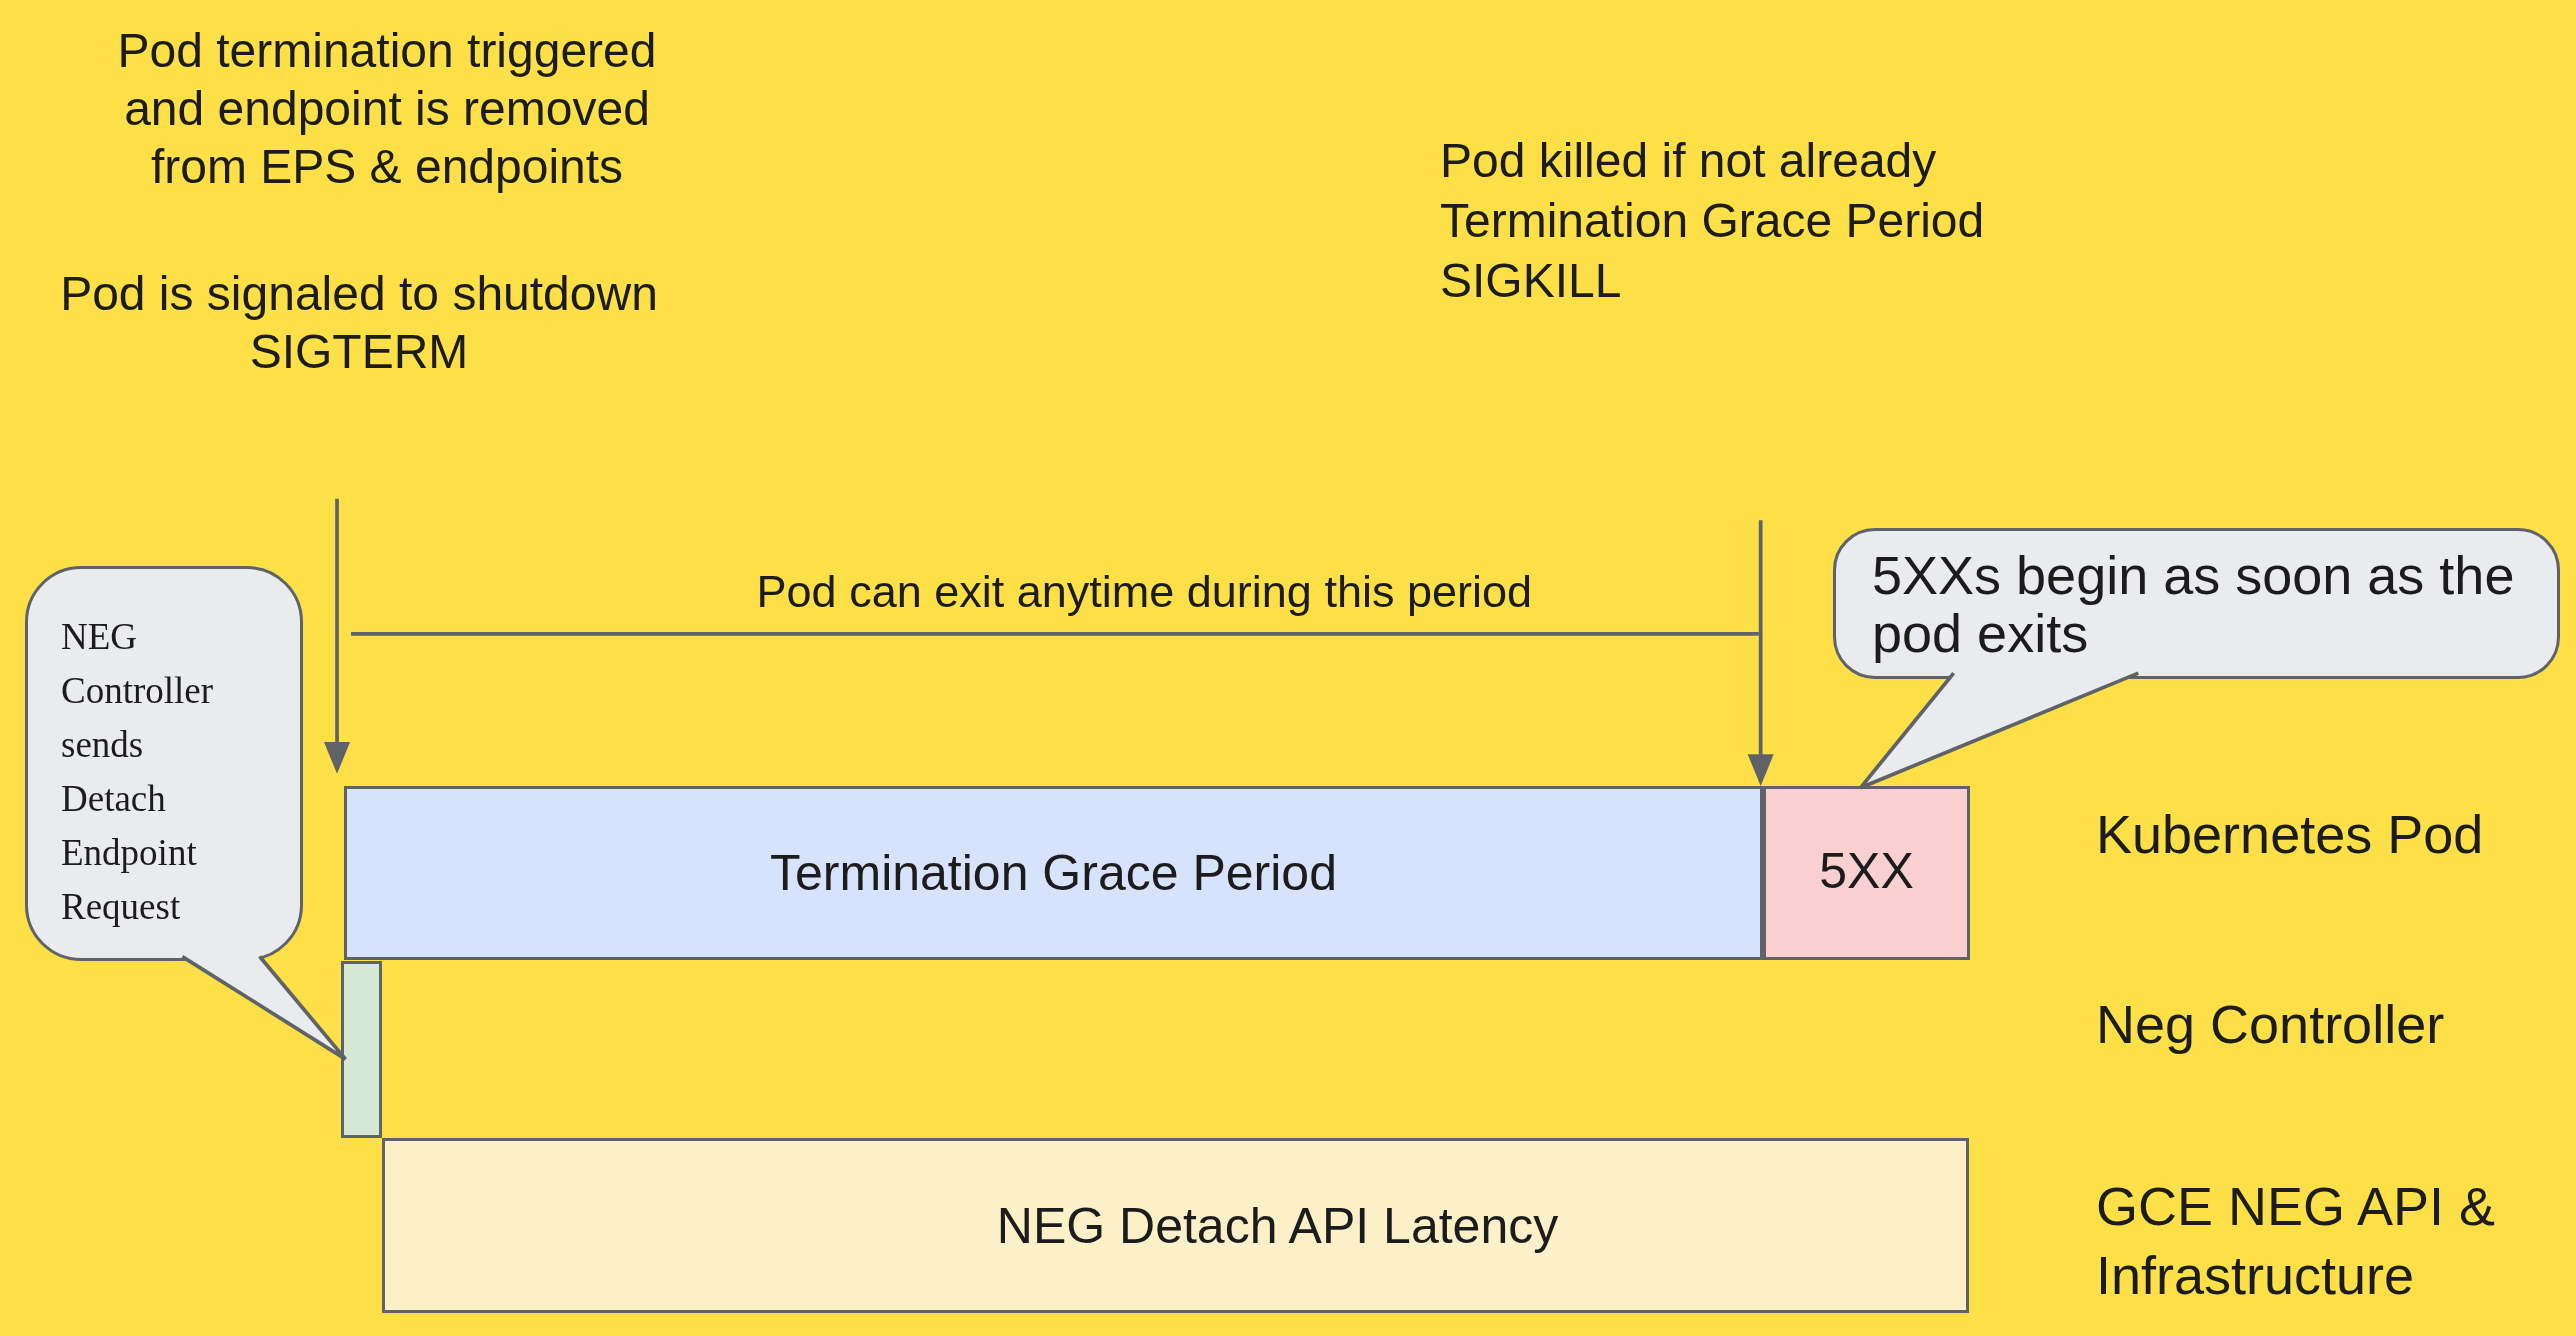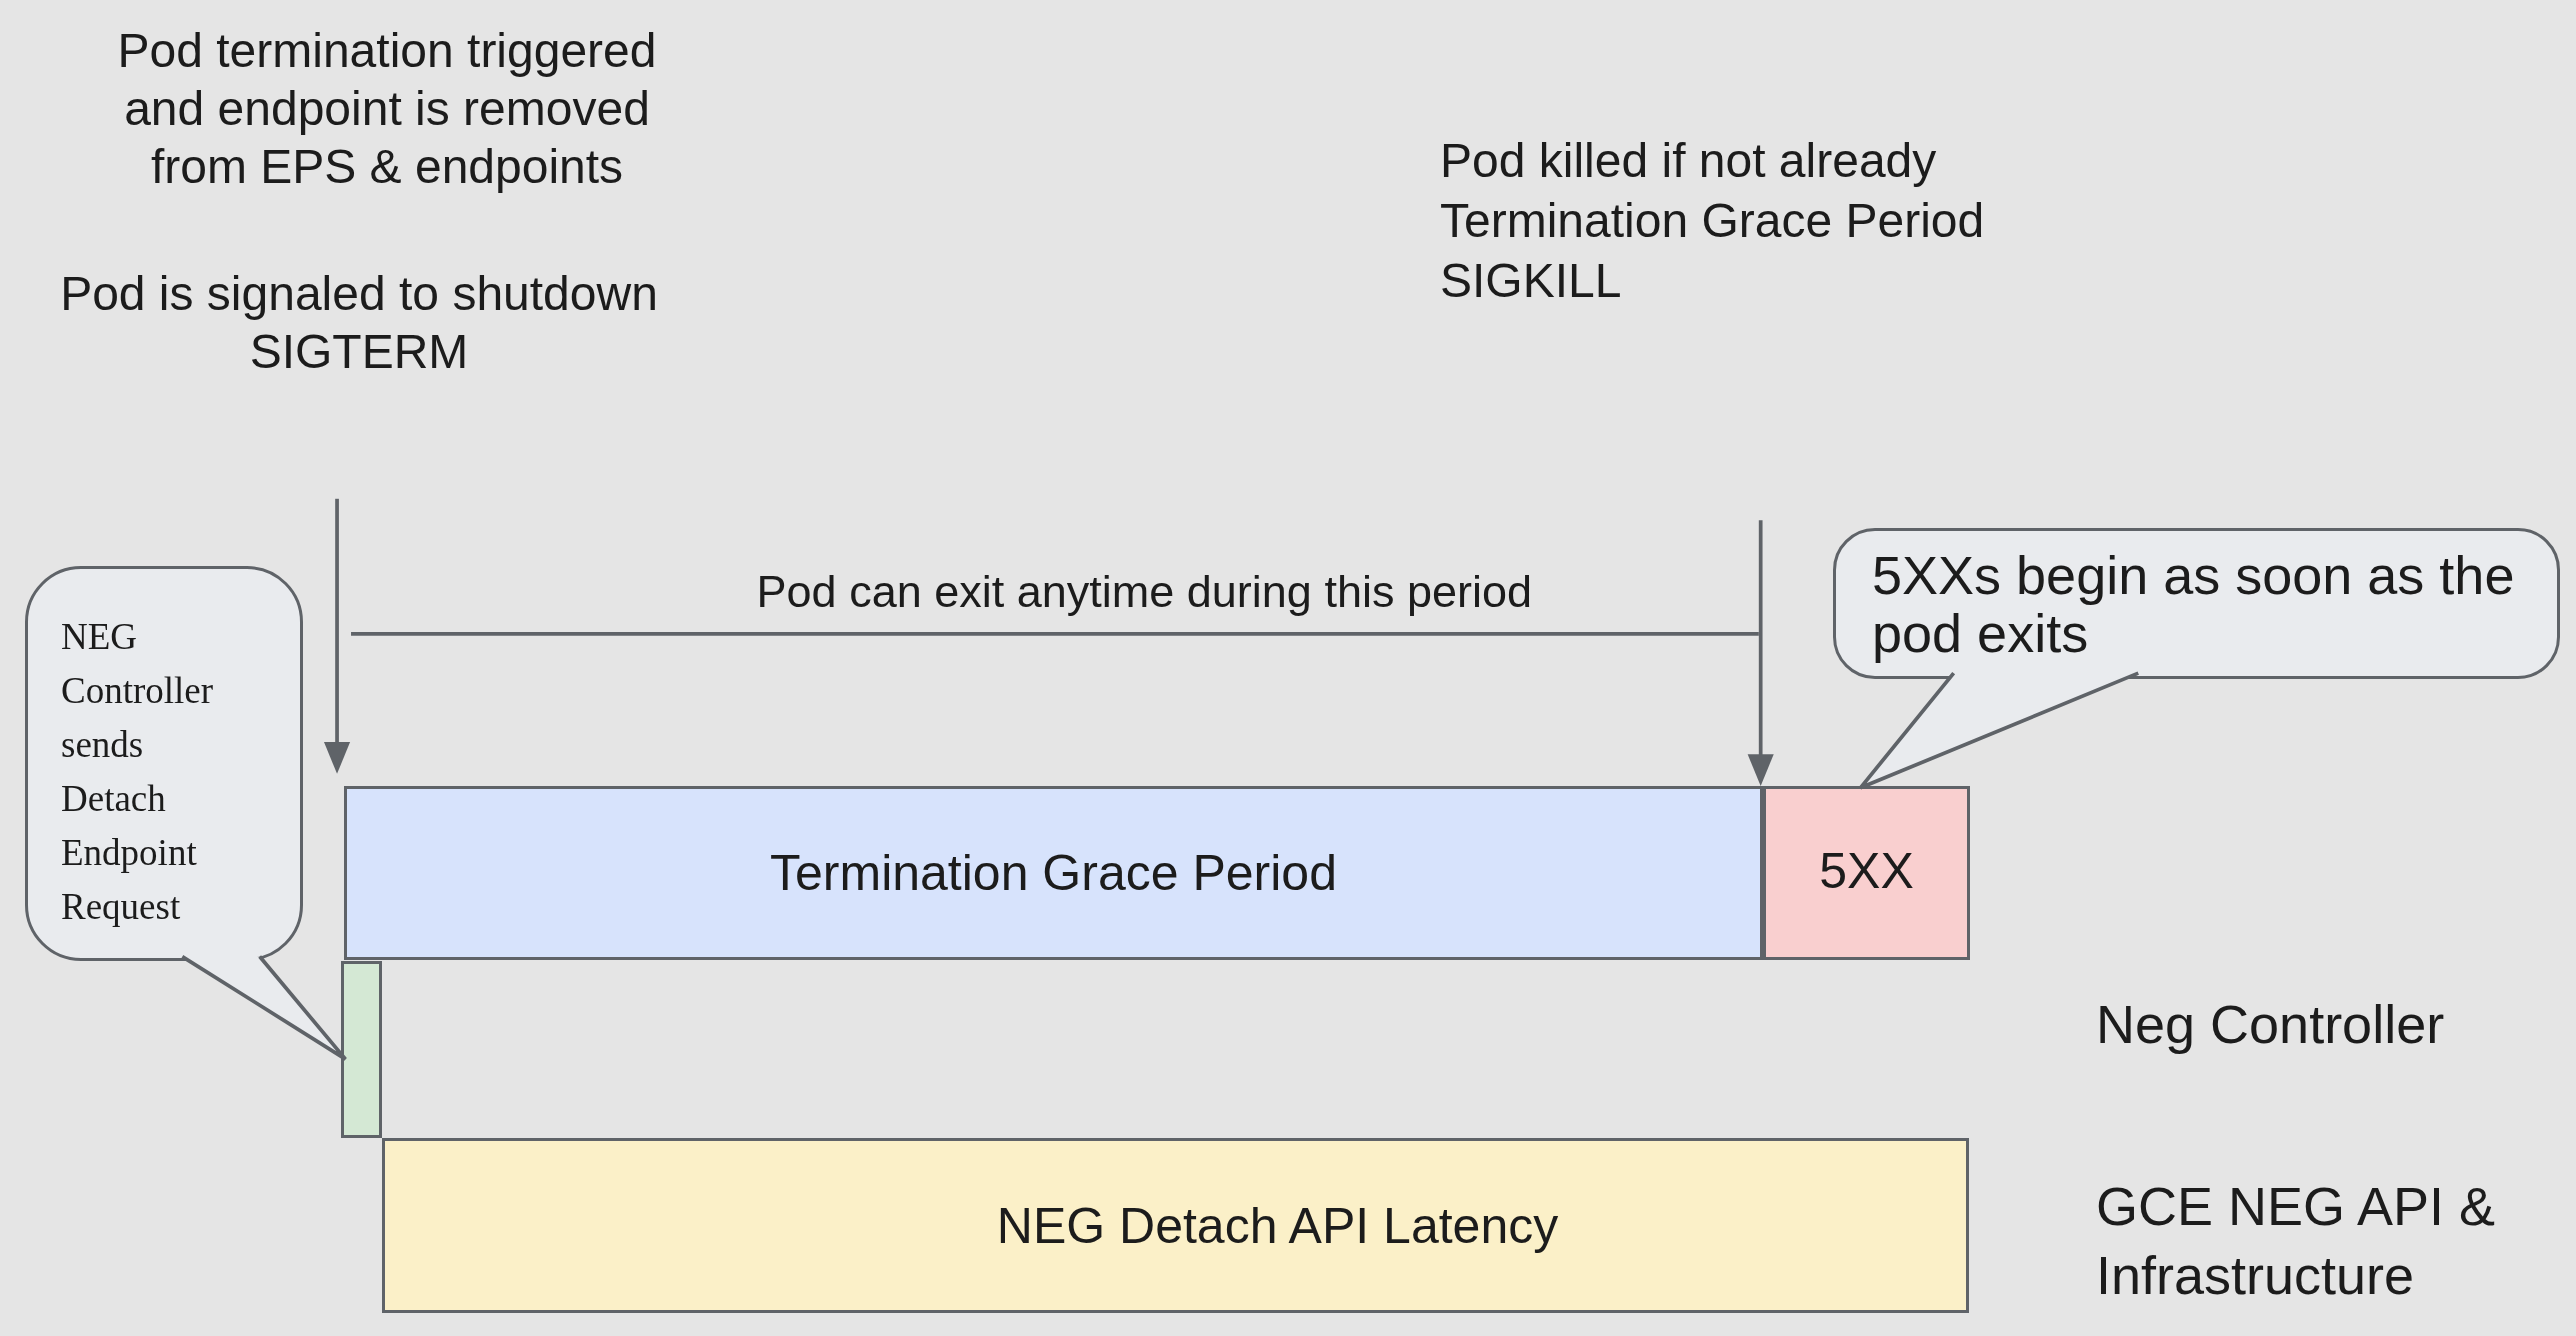--- a/index.html
+++ b/index.html
@@ -1,19 +1,19 @@
 <!DOCTYPE html>
 <html style="--border: #5f6368; --arrow: #5f6368; --bubble_fill: #e9ebee; --blue: #d7e3fc; --red: #f9cfcf; --green: #d4e8d4; --yellow: #fbf0c8; --text: #1c1c1c;font-size:15px"><head>
 <meta charset="utf-8">
 <style>
   html,body{margin:0;padding:0;background:#fff;}
   #canvas{
     position:relative;
     width:2576px;height:1336px;
-    background:#e5e5e5;
+    background:#fde047;
     font-family:"Liberation Sans", sans-serif;
     color:#1c1c1c;
     overflow:hidden;
   }
   .abs{position:absolute;}
   .txt{white-space:pre;color:#1c1c1c;}
   .para{font-size:48px;line-height:58px;text-align:center;z-index:3;}
   .para-right{font-size:48px;line-height:60px;text-align:left;z-index:3;}
   .bar{
     position:absolute;box-sizing:border-box;
@@ -85,20 +85,21 @@
 
   <div class="bubble-text" style="left:1872px;top:546px;font-size:54px;line-height:58px;">
     <div class="txt">5XXs begin as soon as the</div>
     <div class="txt">pod exits</div>
   </div>
 
   <div class="bar-label" style="left:344px;top:845px;width:1419px;">Termination Grace Period</div>
   <div class="bar-label" style="left:1763px;top:843px;width:207px;">5XX</div>
   <div class="bar-label" style="left:382px;top:1198px;width:1791px;">NEG Detach API Latency</div>
 
+  <div class="row-label" style="left:2096px;top:800px;">Kubernetes Pod</div>
   <div class="row-label" style="left:2096px;top:990px;">Neg Controller</div>
   <div class="row-label" style="left:2096px;top:1172px;">
     <div class="txt">GCE NEG API &amp;</div>
     <div class="txt">Infrastructure</div>
   </div>
 
 </div>
 
 
 </body></html>

